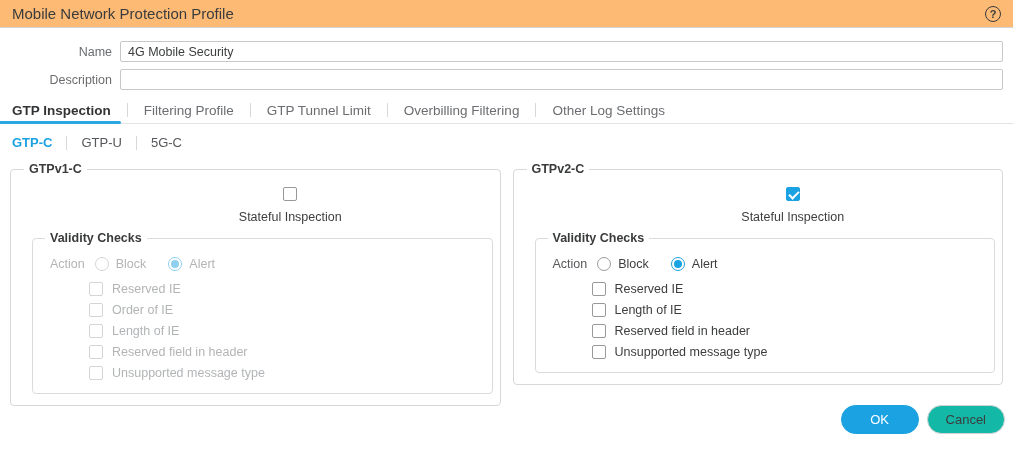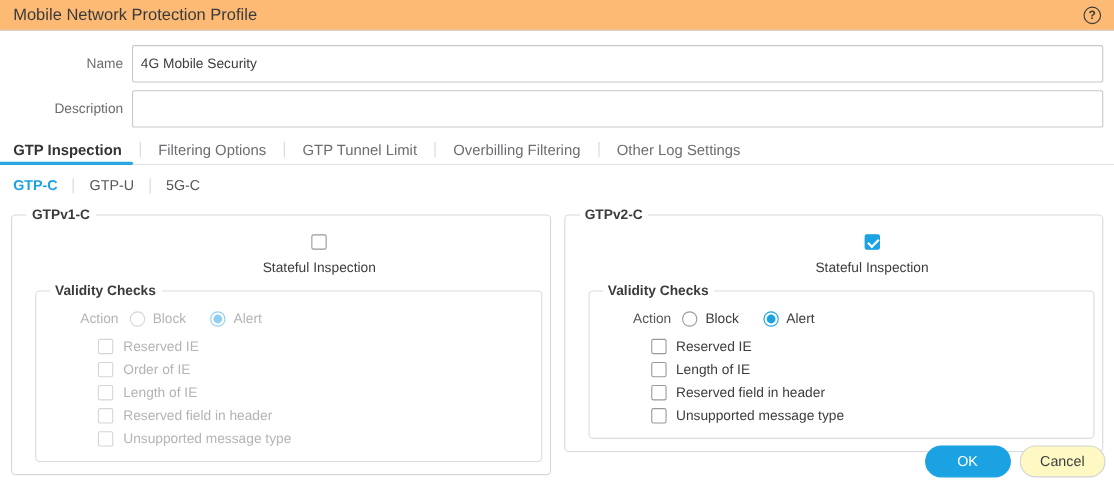--- a/index.html
+++ b/index.html
@@ -50,21 +50,21 @@
   }
   .form-row .field-label {
     width: 96px;
     text-align: right;
     padding-right: 8px;
     color: #6b6d70;
     flex: none;
   }
   .form-row input {
     flex: 1;
-    height: 34px;
+    height: 21px;
     border: 1px solid #c6c8ca;
     border-radius: 2px;
     padding: 0 7px;
     font-family: "Liberation Sans", sans-serif;
     font-size: 12.5px;
     color: #3c3d3e;
     outline: none;
   }
 
   
@@ -146,21 +146,21 @@
     gap: 9px;
     flex-direction: column;
   }
   fieldset.validity {
     border: 1px solid #d9dbdd;
     border-radius: 4px;
     margin: 7px 2px 0 16px;
     padding: 0 4px 13px 4px;
   }
   .action-row {
-    margin: 12px 0 11px 36px;
+    margin: 12px 0 11px 13px;
     display: flex;
     align-items: center;
   }
   .action-row .action-label { margin-right: 10px; color: #55575a; }
   .radio-option {
     display: flex;
     align-items: center;
     gap: 7px;
     margin-right: 22px;
   }
@@ -235,21 +235,21 @@
     border-radius: 15px;
     font-family: "Liberation Sans", sans-serif;
     font-size: 13px;
     display: flex;
     align-items: center;
     justify-content: center;
     cursor: pointer;
     padding: 0 18px;
   }
   .btn-primary { background: #1ba2e2; border: 1px solid #1ba2e2; color: #ffffff; }
-  .btn-secondary { background: #fef9c3; border: 1px solid #d2d2d2; color: #3c3d3e; }
+  .btn-secondary { background: #14b8a6; border: 1px solid #d2d2d2; color: #3c3d3e; }
 </style>
 </head>
 <body>
 
 <div class="titlebar">
   <span class="title">Mobile Network Protection Profile</span>
   <span class="help-icon">?</span>
 </div>
 
 <div class="form-section">
@@ -259,21 +259,21 @@
   </div>
   <div class="form-row">
     <span class="field-label">Description</span>
     <input type="text" value="" style="">
   </div>
 </div>
 
 <div class="tabbar">
   <span class="tab active">GTP Inspection</span>
   <span class="vsep"></span>
-  <span class="tab">Filtering Options</span>
+  <span class="tab">Filtering Profile</span>
   <span class="vsep"></span>
   <span class="tab">GTP Tunnel Limit</span>
   <span class="vsep"></span>
   <span class="tab">Overbilling Filtering</span>
   <span class="vsep"></span>
   <span class="tab">Other Log Settings</span>
 </div>
 
 <div class="subtabbar">
   <span class="subtab active">GTP-C</span>

